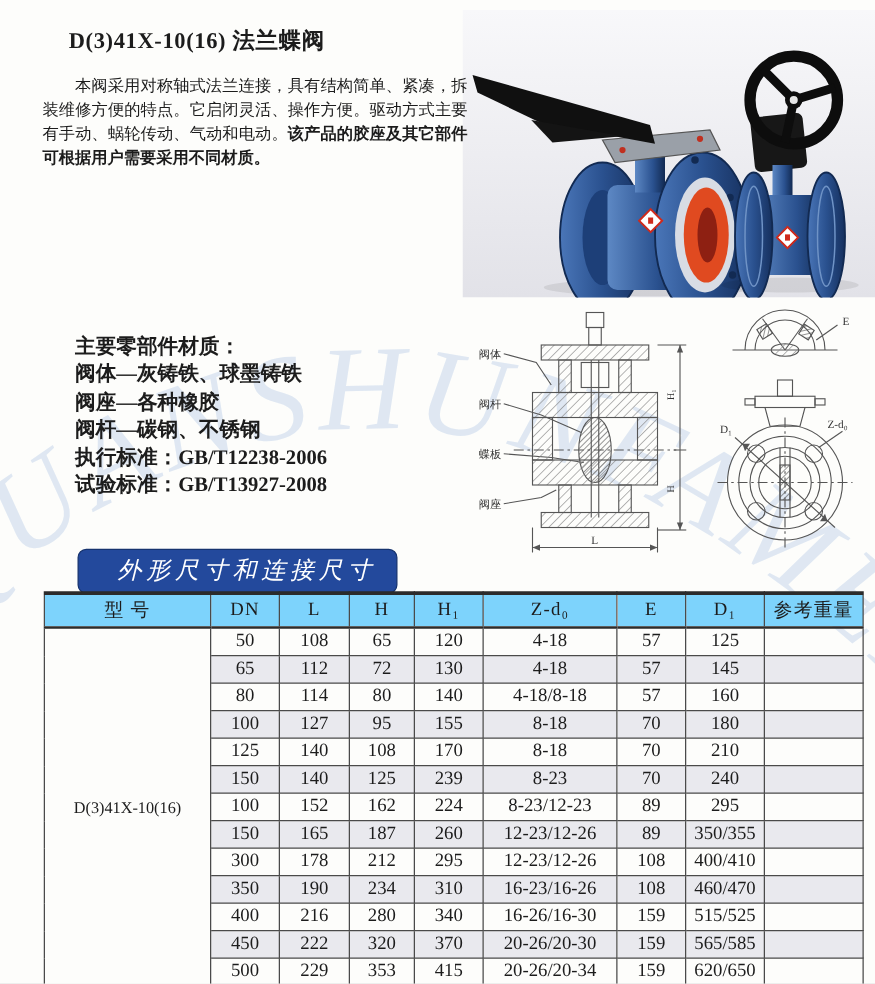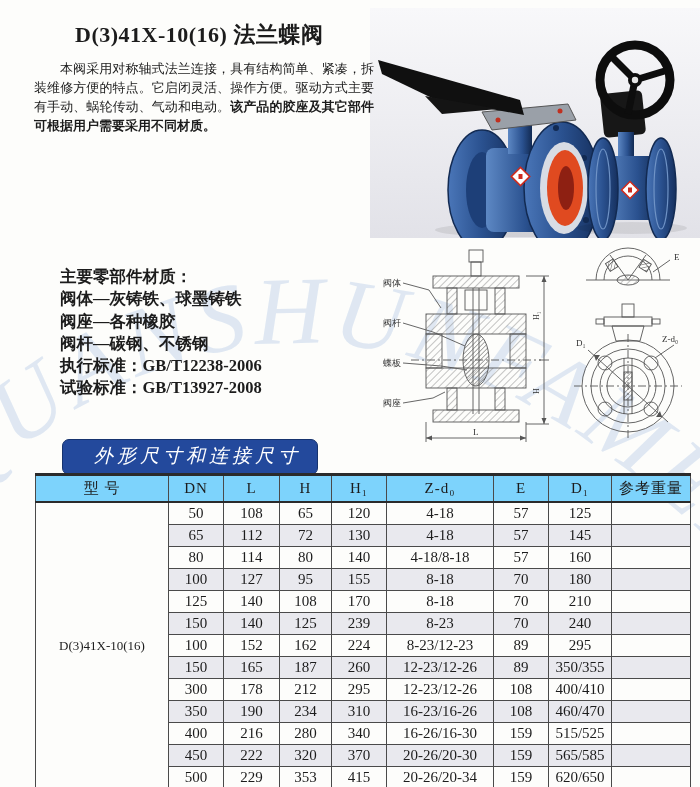--- a/index.html
+++ b/index.html
@@ -5,21 +5,21 @@
   html,body{margin:0;padding:0;background:#d9d9d9;}
   .page{
     position:relative;width:700px;height:787px;margin:0 auto;
     background:#fdfdfb;overflow:hidden;
     font-family:"Liberation Serif","DejaVu Serif",serif;color:#1c1c1c;
   }
   .layer{position:absolute;}
   
   #watermark{left:0;top:0;width:700px;height:787px;pointer-events:none;z-index:0;}
   
-  #title{left:55px;top:20px;font-size:22px;font-weight:bold;letter-spacing:.5px;z-index:2;margin-left:20px;}
+  #title{left:55px;top:20px;font-size:18px;font-weight:bold;letter-spacing:.5px;z-index:2;}
   
   #intro{left:34px;top:60px;width:340px;font-size:13px;line-height:1.45;
          text-align:justify;z-index:2;}
   #intro p{margin:0;text-indent:2em;}
   
   #photos{left:370px;top:8px;z-index:1;}
   
   #materials{left:60px;top:266px;width:330px;font-size:16.5px;line-height:1.35;z-index:2;}
   #materials div{white-space:nowrap;font-weight:bold;}
   

